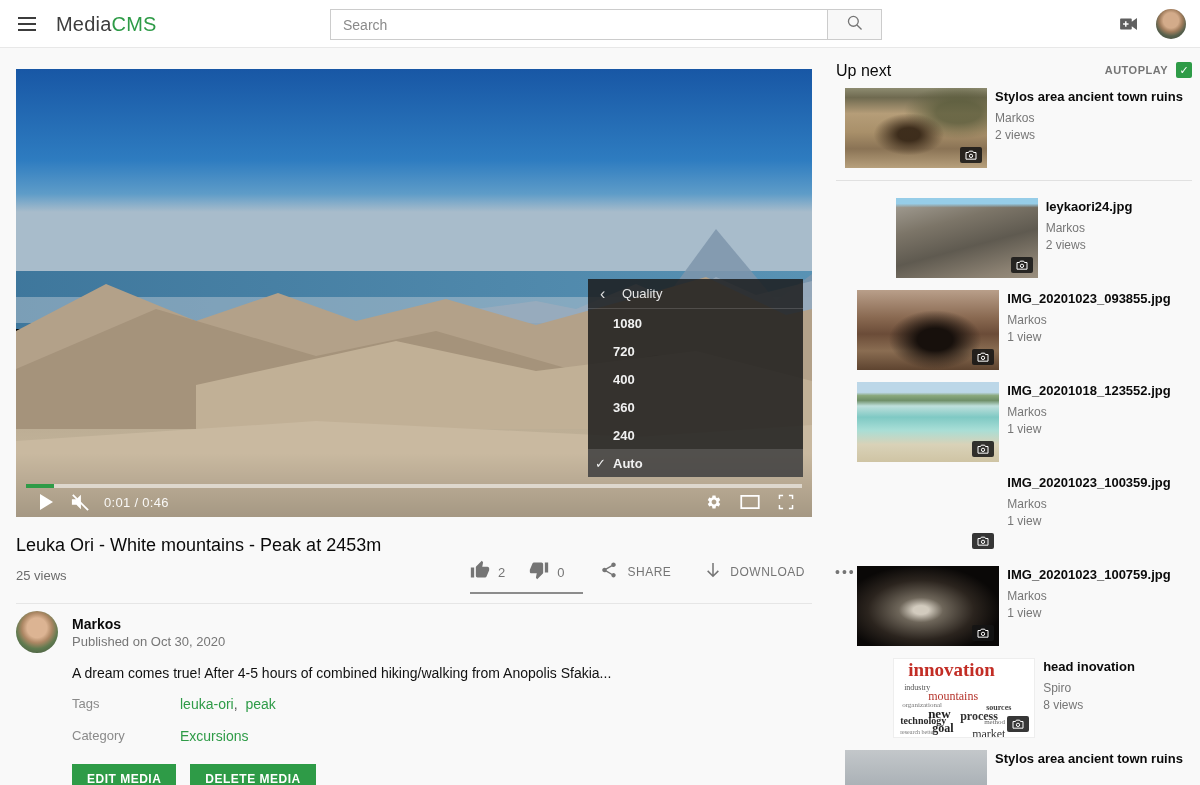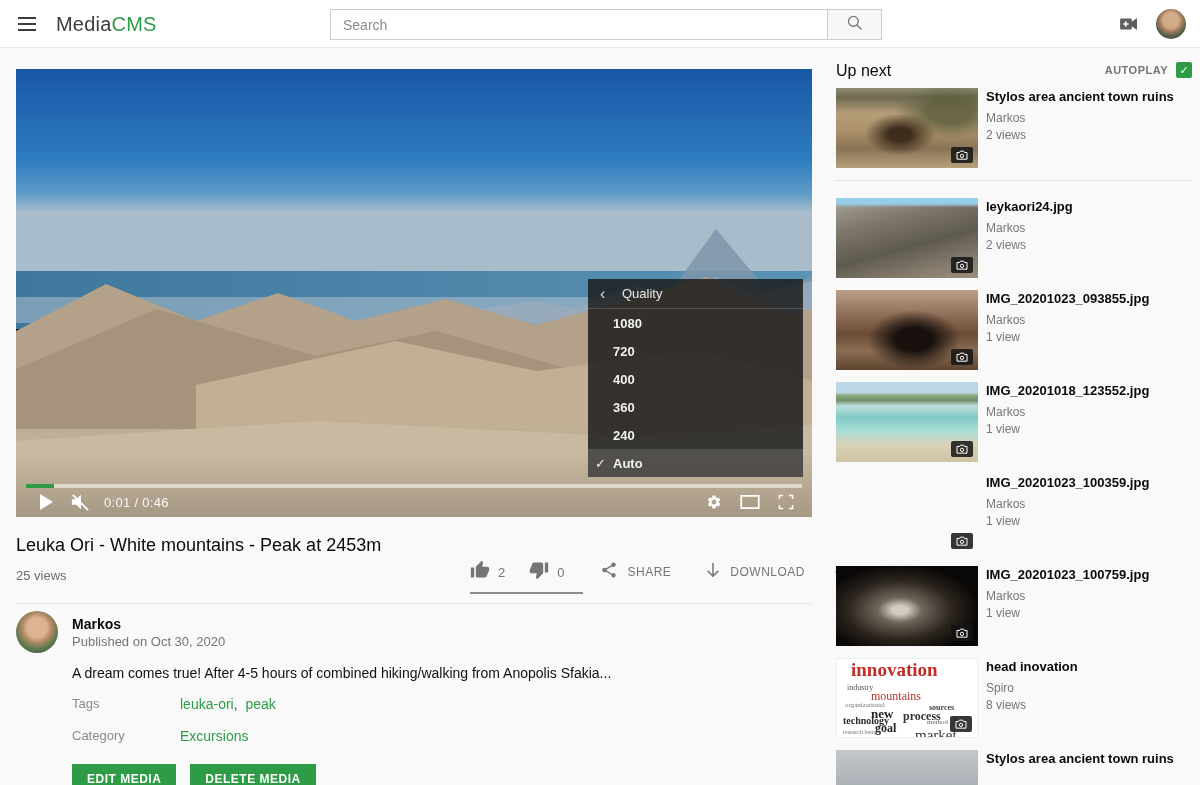--- a/index.html
+++ b/index.html
@@ -76,21 +76,21 @@
     letter-spacing:.5px; padding:8px 15px; cursor:pointer; font-family:"Liberation Sans",sans-serif; }
 
   
   .sidebar { position:absolute; left:836px; top:62px; width:356px; }
   .upnext-row { display:flex; align-items:flex-start; justify-content:space-between; height:24px; margin-bottom:2px; }
   .upnext { font-size:16px; color:#0a0a0a; }
   .autoplay { display:flex; align-items:center; gap:8px; }
   .autoplay .al { font-size:11px; font-weight:bold; letter-spacing:.5px; color:#757575; }
   .checkbox { width:16px; height:16px; background:#2e9b47; border-radius:2px; color:#fff;
     font-size:11px; display:flex; align-items:center; justify-content:center; cursor:pointer; }
-  .si { display:flex; margin-bottom:12px; cursor:pointer; }
+  .si { display:flex; margin-bottom:12px; cursor:pointer;justify-content:center; }
   .si-sep { border-top:1px solid #e1e1e1; margin:1px 0 17px 0; }
   .thumb { position:relative; width:142px; height:80px; flex:0 0 142px; margin-right:8px; overflow:hidden; }
   .cam-badge { position:absolute; right:5px; bottom:5px; width:22px; height:16px;
     background:rgba(20,20,20,.85); border-radius:2px; display:flex; align-items:center; justify-content:center; }
   .si-text { padding-top:1px; min-width:0; }
   .si-title { font-size:13px; font-weight:bold; color:#0a0a0a; line-height:16px; }
   .si-author { font-size:12px; color:#767676; margin-top:6px; }
   .si-views { font-size:12px; color:#767676; margin-top:3px; }
 
   .thumb-1 { background:
@@ -117,21 +117,21 @@
   .w-innovation { left:14px; top:0; font-size:19px; font-weight:bold; color:#c22d25; }
   .w-industry { left:10px; top:24px; font-size:8px; color:#555; }
   .w-creativity { left:34px; top:30px; font-size:12px; color:#b5342c; }
   .w-organizational { left:8px; top:42px; font-size:7px; color:#777; }
   .w-sources { left:92px; top:44px; font-size:8px; font-weight:bold; color:#444; }
   .w-new { left:34px; top:47px; font-size:13px; font-weight:bold; color:#222; }
   .w-process { left:66px; top:50px; font-size:12px; font-weight:bold; color:#333; }
   .w-technology { left:6px; top:56px; font-size:10px; font-weight:bold; color:#2a2a2a; }
   .w-method { left:90px; top:59px; font-size:7px; color:#666; }
   .w-goal { left:38px; top:62px; font-size:12px; font-weight:bold; color:#222; }
-  .w-market { left:78px; top:68px; font-size:15px; color:#333; }
+  .w-market { left:78px; top:68px; font-size:12px; color:#333; }
   .w-research { left:6px; top:70px; font-size:6px; color:#777; }
   .thumb-8 { background:linear-gradient(180deg,#c3c7ca 0%,#aab1b6 45%,#899298 78%,#5f6468 100%); }
 </style>
 </head>
 <body>
 
 <div class="header">
   <div class="burger">
       <span></span>
       <span></span>

